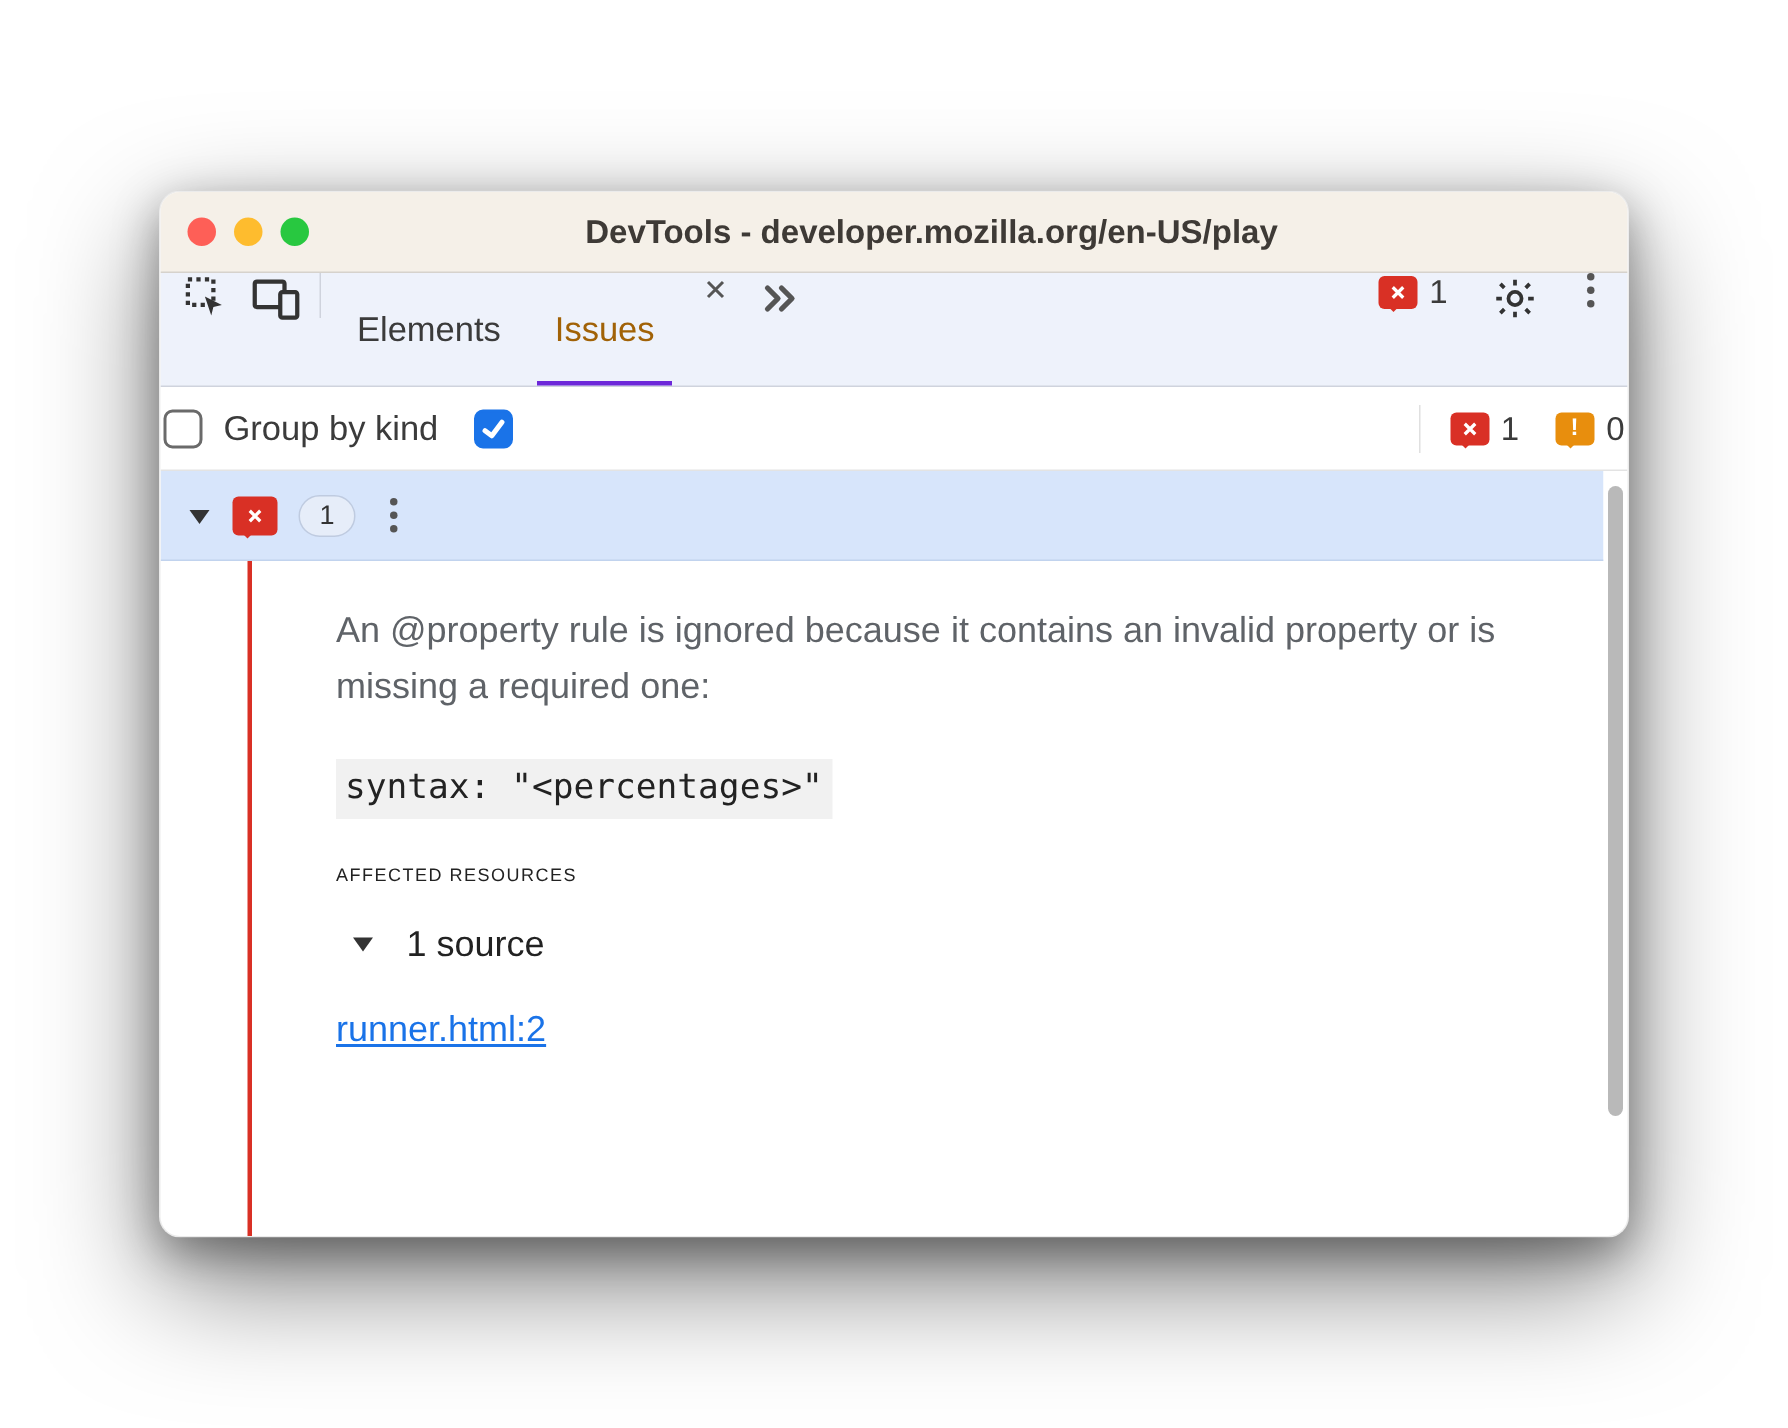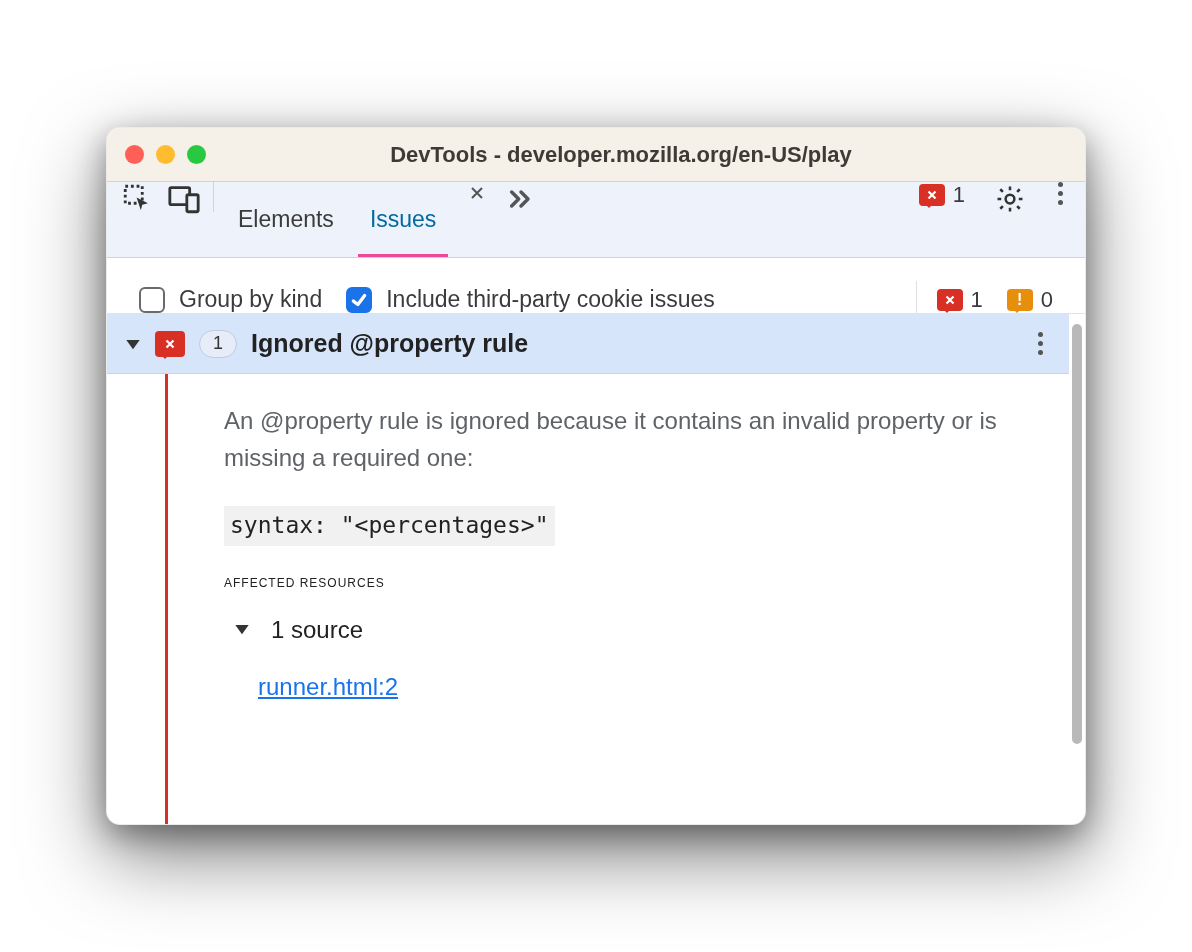--- a/index.html
+++ b/index.html
@@ -82,22 +82,22 @@
   }
   .tab {
     padding: 0 12px;
     height: 100%;
     display:flex;
     align-items:center;
     color:#3b3b3b;
     cursor:pointer;
   }
   .tab.active {
-    color:#0369a1;
-    border-bottom: 3px solid #ec4899;
+    color:#a16207;
+    border-bottom: 3px solid #6d28d9;
     padding-top:3px;
   }
   .tab-x {
     width:22px;height:22px;display:flex;align-items:center;justify-content:center;color:#555;margin-left:6px;
   }
   .ts-spacer { flex:1; }
   .err-badge {
     display:flex;
     align-items:center;
     gap:8px;
@@ -111,22 +111,22 @@
     content:"";position:absolute;bottom:-6px;left:6px;border:4px solid transparent;border-top-color:#d93025;
   }
   .err-icon svg{width:14px;height:14px;}
   .ts-count{font-size:22px;color:#3b3b3b;}
   
   .filterbar {
     height: 56px;
     background:#fff;
     border-bottom:1px solid #e3e3e3;
     display:flex;
-    align-items:flex-end;
-    padding:0 32px;
+    align-items:center;
+    padding:0 2px;
     gap:14px;
     font-size:23px;
     color:#3b3b3b;
   }
   .chk {
     width:26px;height:26px;border:2px solid #6a6a6a;border-radius:6px;
     display:flex;align-items:center;justify-content:center;
     background:#fff;
   }
   .chk.checked{background:#1a73e8;border-color:#1a73e8;}
@@ -197,21 +197,21 @@
     display:inline-block;
     margin-bottom:28px;
   }
   .aff-head{
     font-size:12px;letter-spacing:1px;color:#222;font-weight:500;margin-bottom:18px;
   }
   .aff-row{
     display:flex;align-items:center;gap:21px;margin-left:10px;font-size:24px;color:#222;margin-bottom:20px;
   }
   .aff-link{
-    color:#1a73e8;text-decoration:underline;margin-left:34px;font-size:24px;
+    color:#1a73e8;text-decoration:underline;font-size:24px;
   }
   .scrollbar{
     width:16px;background:transparent;padding:10px 3px;
   }
   .scroll-thumb{
     width:10px;background:#b9b9b9;border-radius:6px;height:420px;
   }
 </style>
 </head>
 <body>
@@ -281,21 +281,20 @@
   </div>
 
   <div class="filterbar">
     <div class="chk"></div>
     <span>Group by kind</span>
     <div class="chk checked" style="margin-left:10px;">
       <svg viewBox="0 0 16 16" fill="none" stroke="#fff" stroke-width="3" stroke-linecap="round" stroke-linejoin="round">
           <polyline points="3,9 7,12 13,4"></polyline>
         </svg>
     </div>
-    <span>Include third-party cookie issues</span>
     <div class="fb-spacer"></div>
     <div class="fb-divider"></div>
     <div class="err-badge">
       <span class="err-icon">
         <svg viewBox="0 0 16 16" stroke="#fff" stroke-width="2.5">
             <path d="M4 4 L12 12 M12 4 L4 12"></path>
           </svg>
       </span>
       <span class="ts-count">1</span>
     </div>
@@ -313,21 +312,20 @@
       <div class="issue-header">
         <svg class="disclosure" viewBox="0 0 12 12">
             <polygon points="1,3 11,3 6,10" fill="#333"></polygon>
           </svg>
         <span class="err-icon" style="width:30px;height:26px;">
           <svg viewBox="0 0 16 16" stroke="#fff" stroke-width="2.5">
               <path d="M4 4 L12 12 M12 4 L4 12"></path>
             </svg>
         </span>
         <span class="pill">1</span>
-        <span class="issue-title">Ignored @property rule</span>
         <div class="kebab">
           <span></span>
             <span></span>
             <span></span>
         </div>
       </div>
 
       <div class="issue-body">
         <div class="red-rail"></div>
         <div class="body-inner">

